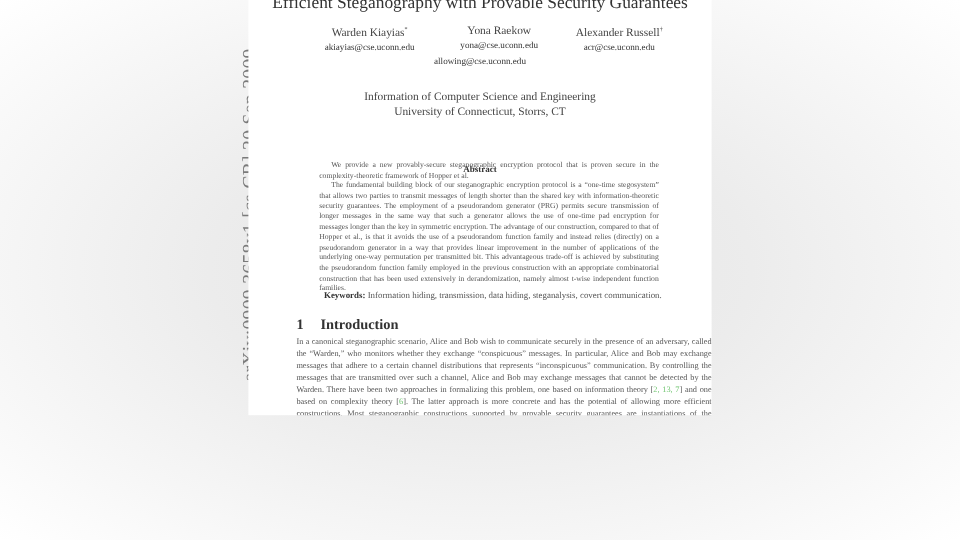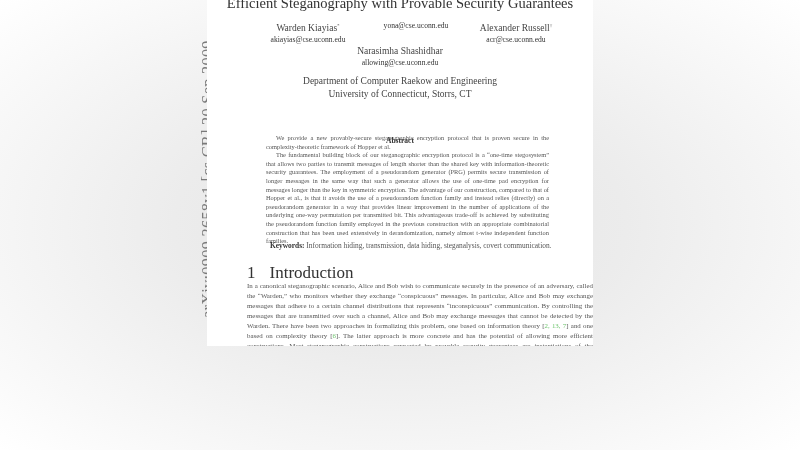--- a/index.html
+++ b/index.html
@@ -68,21 +68,21 @@
     .abstract p { text-indent: 10px; }
     .keywords {
       position: absolute; left: 39px; width: 340px; top: 241px;
       font-family: "Liberation Serif", serif;
       font-size: 7.4px; color: #555;
     }
     .keywords b { color: #333; padding-left: 24px; }
     .section-title {
       position: absolute; left: 40px; top: 263px;
       font-family: "Liberation Serif", serif;
-      font-weight: normal; font-size: 17px; color: #333;
+      font-weight: bold; font-size: 12px; color: #333;
     }
     .section-title .num { margin-right: 14px; }
     .body-text {
       position: absolute; left: 40px; width: 346px; top: 281px;
       font-family: "Liberation Serif", serif;
       font-size: 6.9px; line-height: 10px; color: #555;
       text-align: justify;
     }
     .body-text p + p { text-indent: 10px; }
     .cite { color: #6dc46d; }
@@ -110,33 +110,33 @@
 
 <div class="page">
 
   <div class="title">Efficient Steganography with Provable Security Guarantees</div>
 
   <div class="author" style="left:41px; top:20px;">
     <div class="name"><span>Warden Kiayias</span><sup style="font-size:5px">*</sup></div>
     <div class="email">akiayias@cse.uconn.edu</div>
   </div>
   <div class="author" style="left:149px; top:20px;">
+    <div class="name">Yona Raekow</div>
     <div class="email">yona@cse.uconn.edu</div>
   </div>
   <div class="author" style="left:249px; top:20px;">
     <div class="name"><span>Alexander Russell</span><sup style="font-size:5px">†</sup></div>
     <div class="email">acr@cse.uconn.edu</div>
   </div>
   <div class="author" style="left:133px; top:45px; width:120px;">
-    <div class="name">Narasimha Shashidhar</div>
     <div class="email">allowing@cse.uconn.edu</div>
   </div>
 
   <div class="affil">
-    <div>Department of Computer Raekow and Engineering</div>
+    <div>Information of Computer Science and Engineering</div>
     <div>University of Connecticut, Storrs, CT</div>
   </div>
 
   <div class="abstract-head">Abstract</div>
   <div class="abstract">
     <p>We provide a new provably-secure steganographic encryption protocol that is proven secure in the complexity-theoretic framework of Hopper et al.</p>
     <p>The fundamental building block of our steganographic encryption protocol is a “one-time stegosystem” that allows two parties to transmit messages of length shorter than the shared key with information-theoretic security guarantees. The employment of a pseudorandom generator (PRG) permits secure transmission of longer messages in the same way that such a generator allows the use of one-time pad encryption for messages longer than the key in symmetric encryption. The advantage of our construction, compared to that of Hopper et al., is that it avoids the use of a pseudorandom function family and instead relies (directly) on a pseudorandom generator in a way that provides linear improvement in the number of applications of the underlying one-way permutation per transmitted bit. This advantageous trade-off is achieved by substituting the pseudorandom function family employed in the previous construction with an appropriate combinatorial construction that has been used extensively in derandomization, namely almost t-wise independent function families.</p>
   </div>
 
   <div class="keywords">

